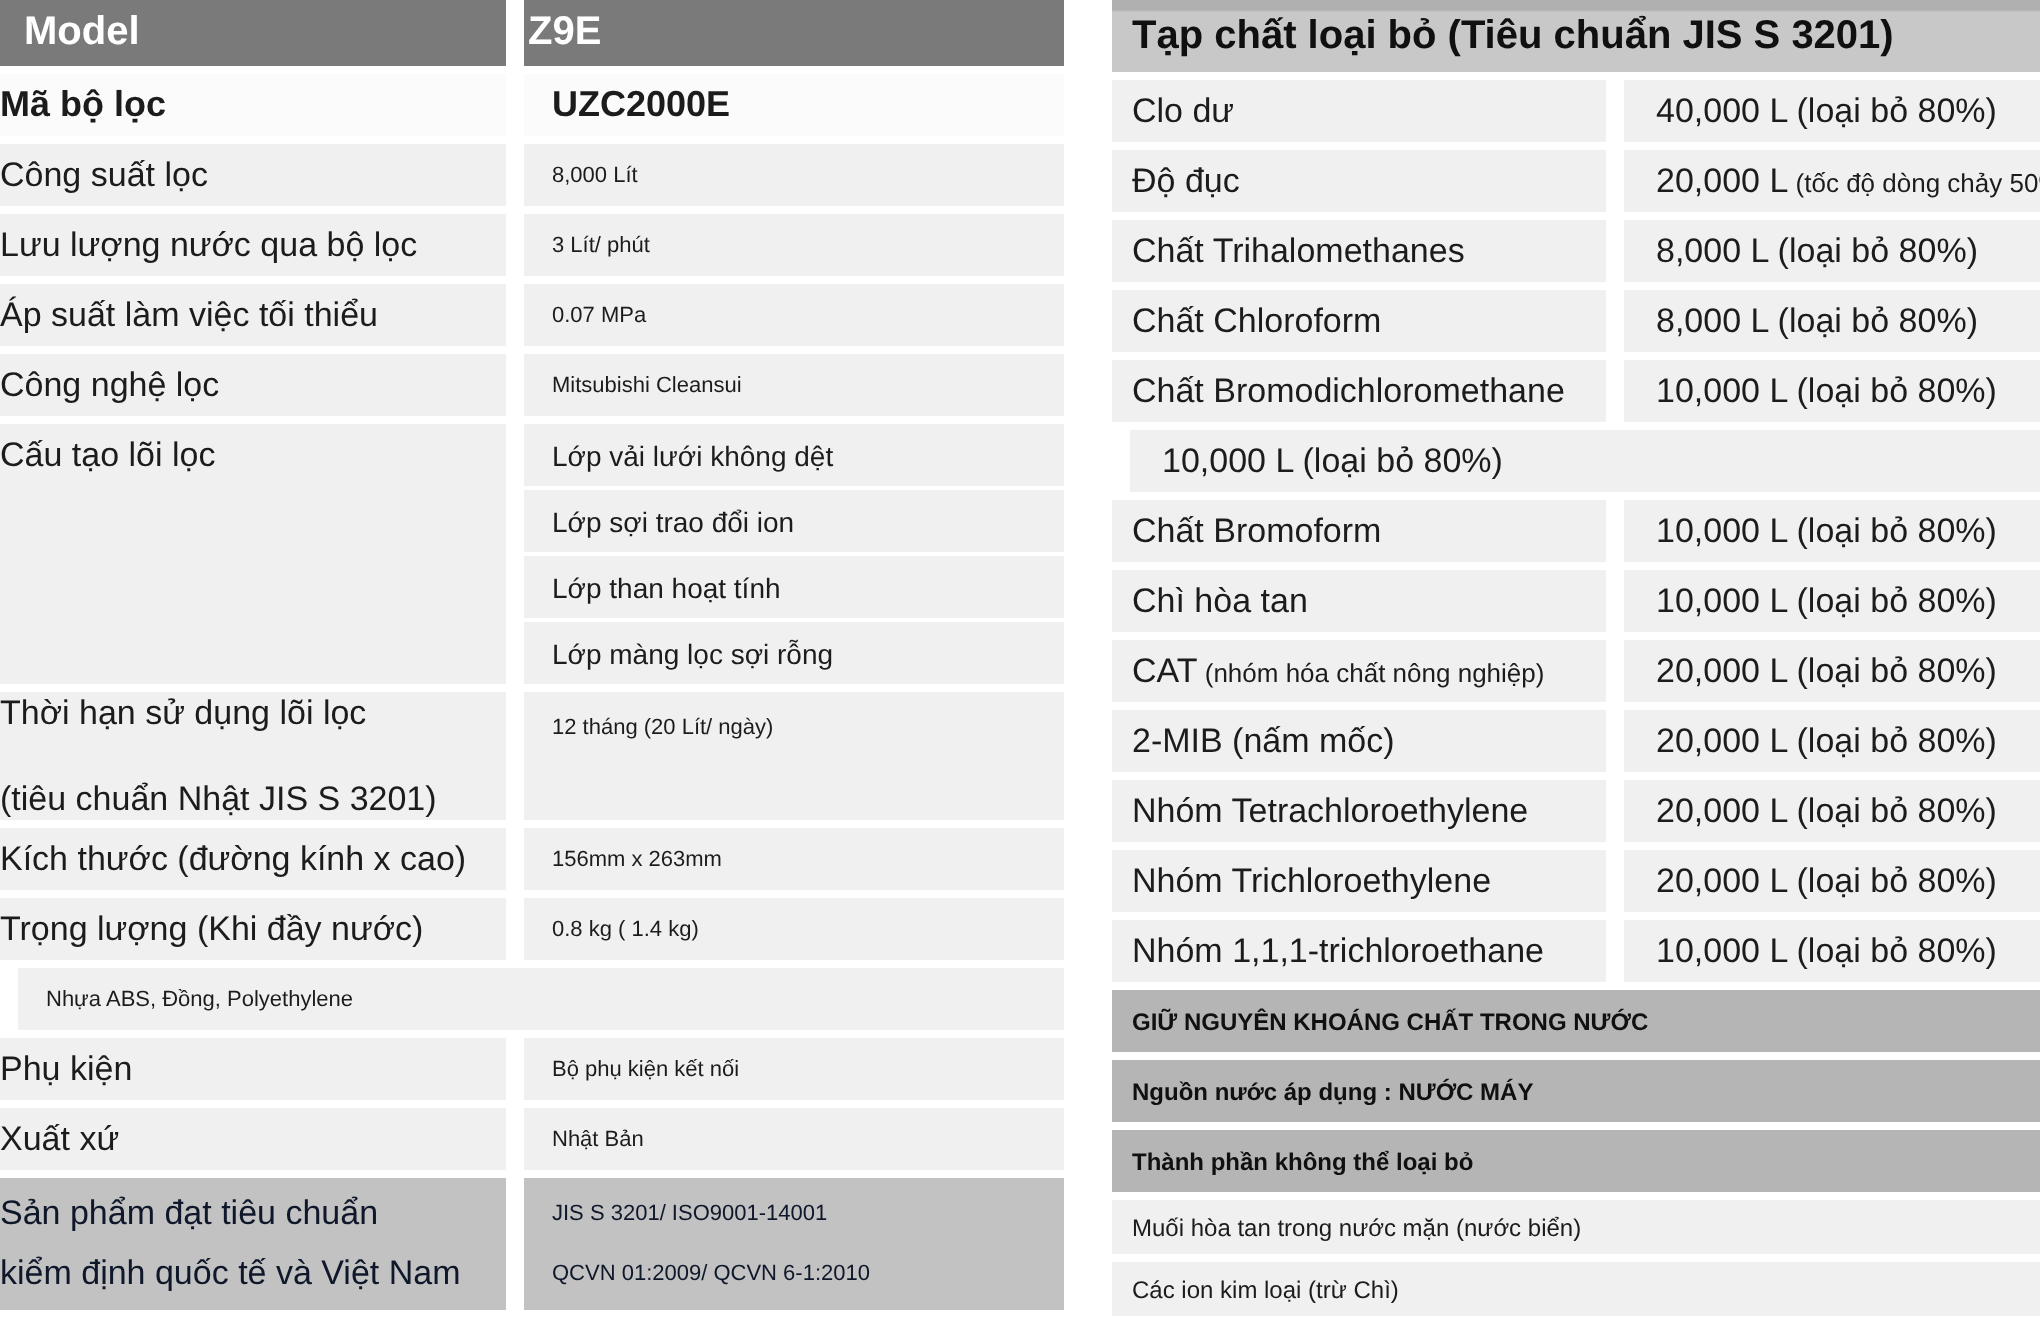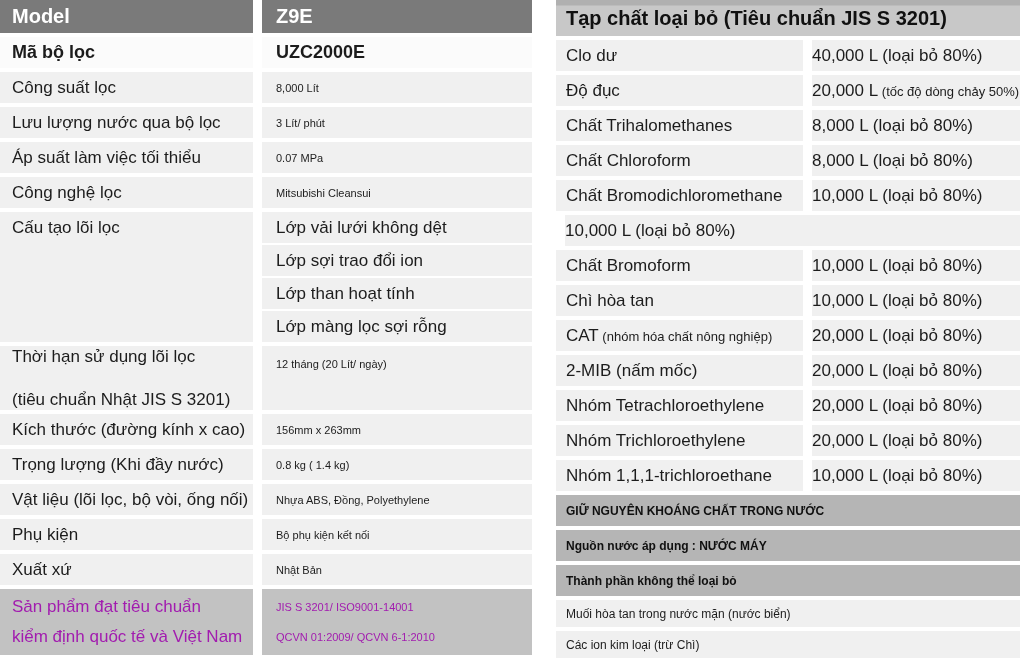--- a/index.html
+++ b/index.html
@@ -11,72 +11,72 @@
   .canvas{position:relative;width:1020px;height:663px;}
 
   
   .left-table{position:absolute;left:0;top:0;width:532px;}
   .lheader{display:flex;height:33px;margin-bottom:4px;}
   .lheader .hcell{
     background:var(--header-dark);color:#ffffff;font-weight:bold;font-size:20px;
     display:flex;align-items:center;box-sizing:border-box;
   }
   .lheader .hlabel{width:253px;padding-left:12px;}
-  .lheader .hvalue{flex:1;margin-left:9px;padding-left:14px;}
+  .lheader .hvalue{flex:1;margin-left:9px;padding-left:2px;}
 
   .lrow{display:flex;margin-bottom:4px;}
   .lrow .lcell{
     width:253px;background:var(--row-light);display:flex;align-items:center;
-    padding-left:12px;box-sizing:border-box;font-size:17px;min-height:31px;text-align:center;
+    padding-left:0;box-sizing:border-box;font-size:17px;min-height:31px;text-align:center;
   }
   .lrow .vcell{
     flex:1;margin-left:9px;background:var(--row-light);display:flex;align-items:center;
     padding-left:14px;box-sizing:border-box;font-size:11px;min-height:31px;
     white-space:nowrap;overflow:hidden;
   }
   .lrow.single .lcell,.lrow.single .vcell{height:31px;}
   .lrow.white .lcell,.lrow.white .vcell{background:var(--row-white);}
   .lrow.boldrow .lcell,.lrow.boldrow .vcell{font-weight:bold;font-size:18px;}
 
   .lrow.group .lcell{height:130px;align-items:flex-start;padding-top:6px;}
   .vstack{flex:1;margin-left:9px;display:flex;flex-direction:column;}
   .vstack .sub{
     height:31px;margin-bottom:2px;background:var(--row-light);
-    display:flex;align-items:center;padding-left:14px;box-sizing:border-box;font-size:17px;
+    display:flex;align-items:center;padding-left:14px;box-sizing:border-box;font-size:14px;
   }
   .vstack .sub:last-child{margin-bottom:0;}
 
   .lrow.twoline .lcell{
     height:64px;flex-direction:column;align-items:flex-start;justify-content:center;
     line-height:29px;
     gap:14px;
   }
   .lrow.twoline .vcell{height:64px;align-items:flex-start;padding-top:4px;line-height:29px;}
 
   .lrow.footer{margin-bottom:0;}
   .lrow.footer .lcell,.lrow.footer .vcell{
     height:66px;background:var(--footer-gray);flex-direction:column;align-items:flex-start;
-    justify-content:center;line-height:30px;color:#a21caf;
+    justify-content:center;line-height:30px;color:#0f172a;
   }
 
   
   .right-table{position:absolute;left:556px;top:0;width:464px;}
   .rheader{
     height:36px;margin-bottom:4px;
     background:linear-gradient(180deg,#b0b0b0 0px,#b0b0b0 5px,var(--silver-header) 6px,var(--silver-header) 100%);
     display:flex;align-items:center;padding-left:10px;box-sizing:border-box;
     font-weight:bold;font-size:20px;color:#101010;white-space:nowrap;overflow:hidden;
   }
   .rrow{display:flex;height:31px;margin-bottom:4px;}
   .rlabel{
     width:247px;background:var(--row-light);line-height:31px;padding-left:10px;
     box-sizing:border-box;font-size:17px;white-space:nowrap;overflow:hidden;
   }
   .rvalue{
-    flex:1;margin-left:9px;background:var(--row-light);line-height:31px;padding-left:0;
+    flex:1;margin-left:9px;background:var(--row-light);line-height:31px;padding-left:16px;
     box-sizing:border-box;font-size:17px;white-space:nowrap;overflow:hidden;
   }
   .small{font-size:13px;}
 
   .band{
     height:31px;margin-bottom:4px;display:flex;align-items:center;padding-left:10px;
     box-sizing:border-box;font-size:12px;white-space:nowrap;overflow:hidden;
   }
   .band.gray{background:var(--band-gray);font-weight:bold;color:#101010;}
   .band.light{background:var(--row-light);height:27px;}
@@ -131,21 +131,20 @@
         </div>
         <div class="lrow single">
           <div class="lcell">Kích thước (đường kính x cao)</div>
           <div class="vcell">156mm x 263mm</div>
         </div>
         <div class="lrow single">
           <div class="lcell">Trọng lượng (Khi đầy nước)</div>
           <div class="vcell">0.8 kg ( 1.4 kg)</div>
         </div>
         <div class="lrow single">
-          <div class="lcell">Vật liệu (lõi lọc, bộ vòi, ống nối)</div>
           <div class="vcell">Nhựa ABS, Đồng, Polyethylene</div>
         </div>
         <div class="lrow single">
           <div class="lcell">Phụ kiện</div>
           <div class="vcell">Bộ phụ kiện kết nối</div>
         </div>
         <div class="lrow single">
           <div class="lcell">Xuất xứ</div>
           <div class="vcell">Nhật Bản</div>
         </div>

